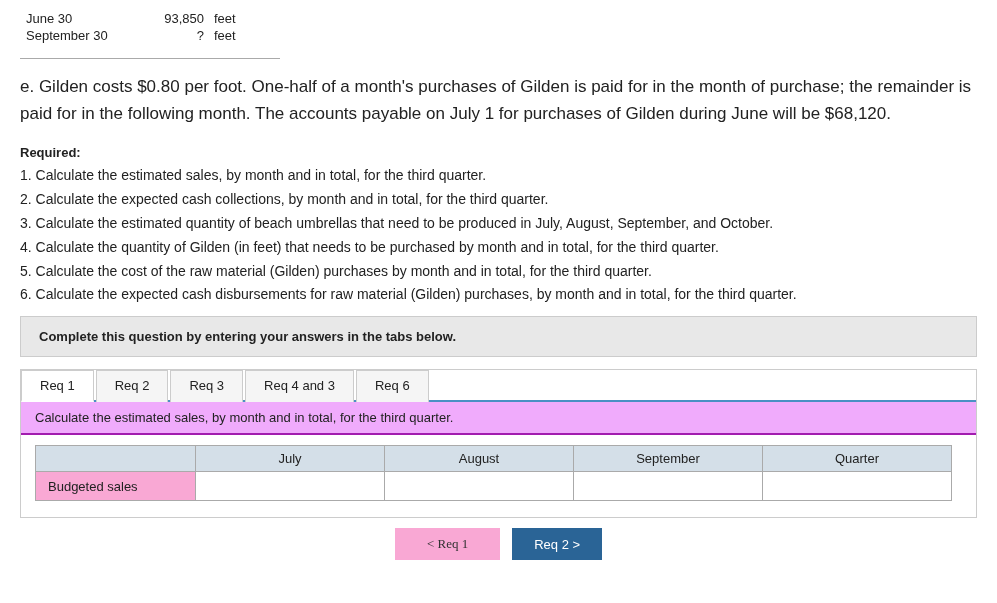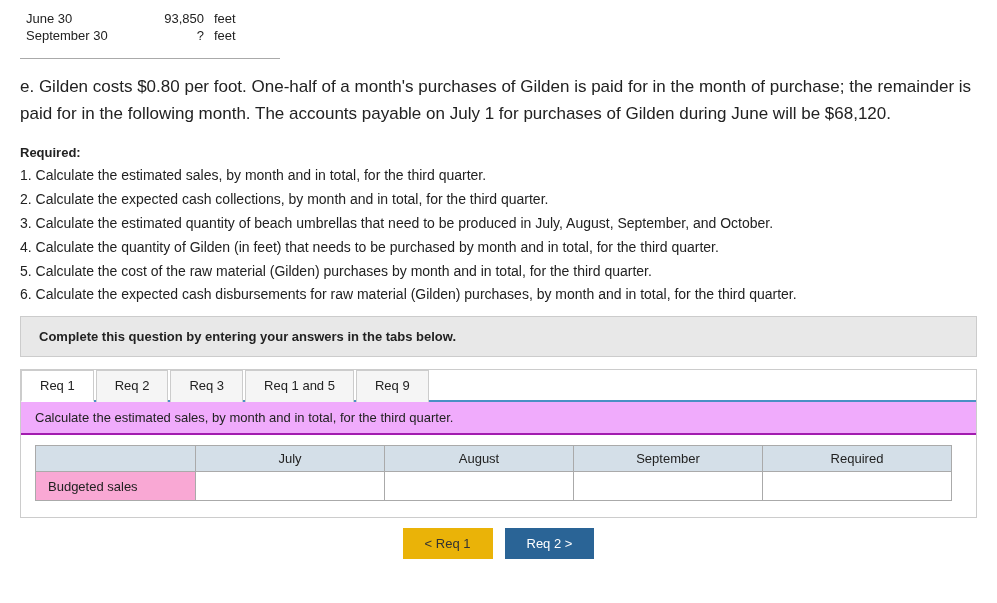--- a/index.html
+++ b/index.html
@@ -152,26 +152,27 @@
 
     .nav-buttons {
       display: flex;
       justify-content: center;
       gap: 12px;
       padding: 10px 0 6px 0;
       max-width: 960px;
     }
 
     .btn-prev {
-      background: #eab308;
-      border: none;
-      padding: 8px 22px;
+      background: #f9a8d4;
+      border: none;
+      padding: 8px 32px;
       font-size: 13px;
       cursor: pointer;
       color: #333;
+      font-family: Liberation Serif, serif;
     }
     .btn-next {
       background: #2a6496;
       border: none;
       padding: 8px 22px;
       font-size: 13px;
       cursor: pointer;
       color: #fff;
       font-weight: normal;
     }
@@ -214,36 +215,36 @@
 
 <div class="complete-box">
   <p>Complete this question by entering your answers in the tabs below.</p>
 </div>
 
 <div class="tabs-container">
   <div class="tabs-row" id="tabs-row">
       <div class="tab active">Req 1</div>
       <div class="tab">Req 2</div>
       <div class="tab">Req 3</div>
-      <div class="tab">Req 1 and 5</div>
-      <div class="tab">Req 9</div>
+      <div class="tab">Req 4 and 3</div>
+      <div class="tab">Req 6</div>
     </div>
 </div>
 
 <div class="tab-content">
   <div class="tab-description">Calculate the estimated sales, by month and in total, for the third quarter.</div>
   <div class="data-table-wrapper">
     <table class="data-table">
       <thead id="table-head">
           <tr>
             <th style="min-width: 160px;"></th>
             <th>July</th>
             <th>August</th>
             <th>September</th>
-            <th>Required</th>
+            <th>Quarter</th>
           </tr>
         </thead>
       <tbody id="table-body">
           <tr>
             <td class="label-cell">Budgeted sales</td>
             <td class="input-cell"><input type="text" style=""></td>
             <td class="input-cell"><input type="text" style=""></td>
             <td class="input-cell"><input type="text" style=""></td>
             <td class="input-cell"><input type="text" style=""></td>
           </tr>

